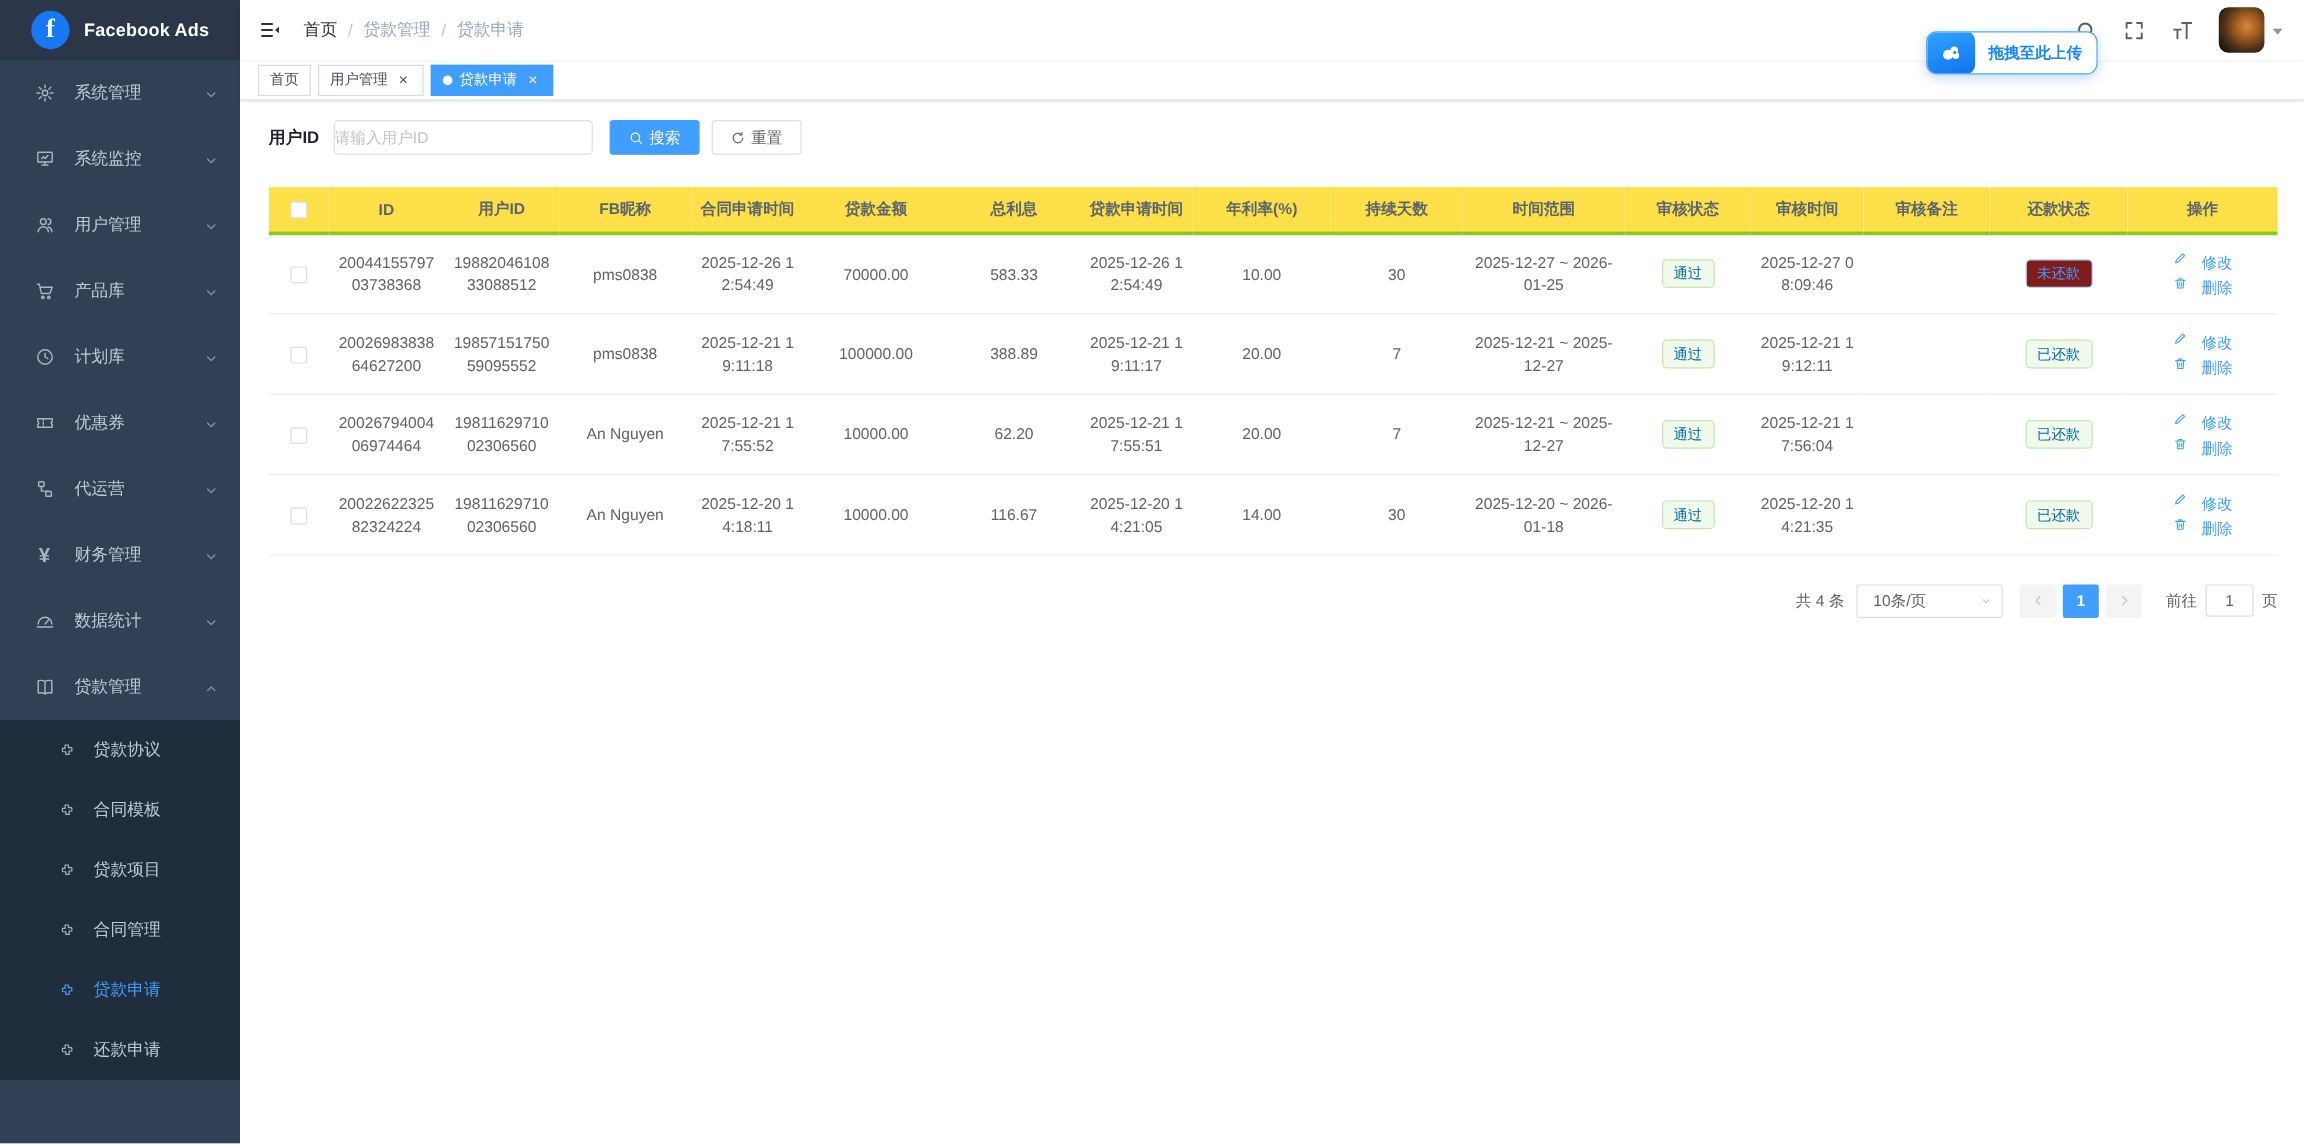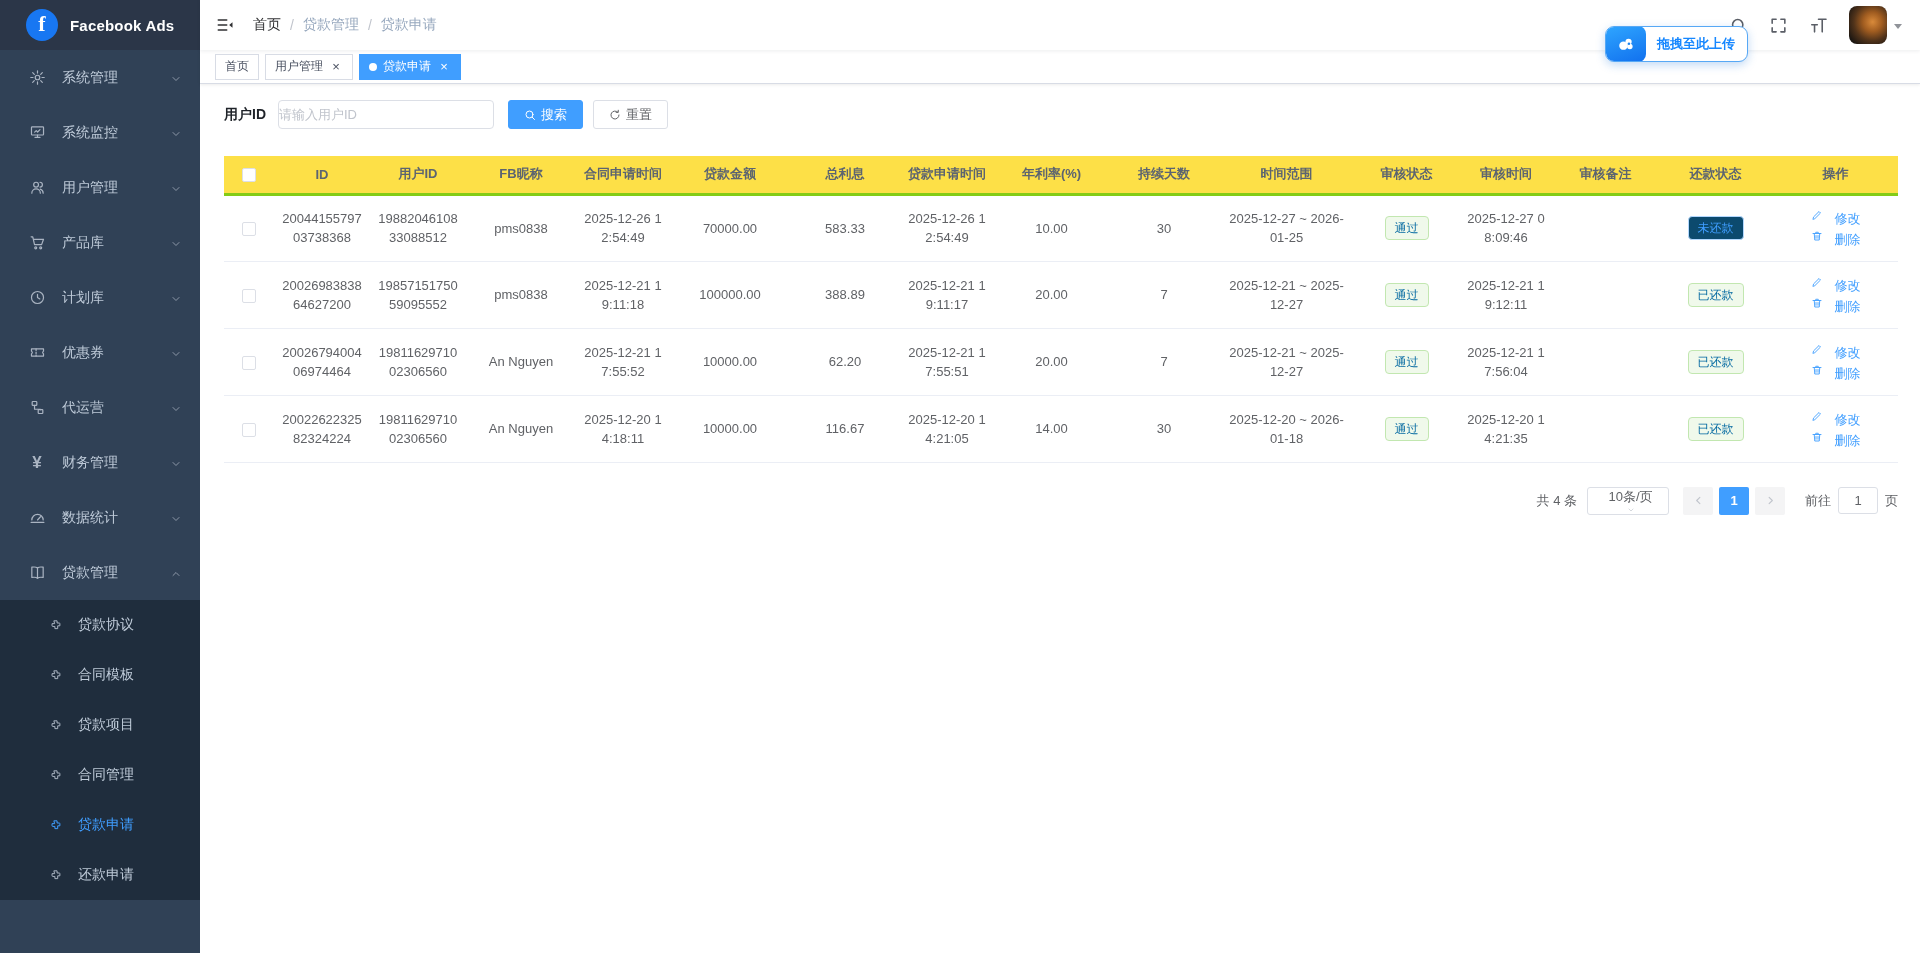--- a/index.html
+++ b/index.html
@@ -95,30 +95,30 @@
   thead th { background:#fde047; color:#5c6470; font-weight:bold; height:38px; padding:0 6px;
     text-align:center; border-bottom:3px solid #84cc16; white-space:nowrap; overflow:hidden; }
   tbody td { height:67px; border-bottom:1px solid #ebeef5; text-align:center; padding:8px 6px;
     color:#606266; line-height:19px; vertical-align:middle; }
   .brk { word-break:break-all; }
   .cb { display:inline-block; width:14px; height:14px; border:1px solid #dcdfe6; border-radius:2px;
     background:#fff; vertical-align:middle; cursor:pointer; }
   .badge { display:inline-block; padding:0 9px; height:24px; line-height:22px; font-size:12px;
     border-radius:4px; border:1px solid; white-space:nowrap; }
   .badge-green { color:#0369a1; background:#f0f9eb; border-color:#c2e7b0; }
-  .badge-blue  { color:#409eff; background:#0c4a6e; border-color:#b3d8ff; }
+  .badge-blue  { color:#409eff; background:#7f1d1d; border-color:#b3d8ff; }
   .op-link { color:#409eff; display:inline-flex; gap:12px; margin:0 5px;
     cursor:pointer; text-decoration:none; white-space:nowrap; }
   .op-link svg { width:12px; height:12px; fill:none; stroke:currentColor; stroke-width:1.8; }
 
   
   .pagination { display:flex; align-items:center; justify-content:flex-end; margin-top:24px;
     font-size:13px; color:#606266; padding-bottom:30px; gap:10px; }
-  .page-size { width:82px; height:28px; border:1px solid #dcdfe6; border-radius:3px; background:#fff;
-    display:flex; align-items:center; justify-content:space-between; padding:0 8px 0 13px; cursor:pointer;flex-direction:column; }
+  .page-size { width:122px; height:28px; border:1px solid #dcdfe6; border-radius:3px; background:#fff;
+    display:flex; align-items:center; justify-content:space-between; padding:0 8px 0 13px; cursor:pointer; }
   .page-size svg { width:10px; height:10px; fill:none; stroke:#c0c4cc; stroke-width:2; }
   .pager { display:flex; align-items:center; gap:6px; margin:0 4px; }
   .pager-btn { min-width:30px; height:28px; background:#f4f4f5; border-radius:2px; color:#c0c4cc;
     display:flex; align-items:center; justify-content:center; cursor:pointer; }
   .pager-btn svg { width:11px; height:11px; fill:none; stroke:currentColor; stroke-width:2.4; }
   .pager-current { min-width:30px; height:28px; background:#409eff; color:#fff; border-radius:2px;
     font-weight:bold; display:flex; align-items:center; justify-content:center; cursor:default; }
   .goto { display:flex; align-items:center; gap:7px; margin-left:6px; }
   .goto-input { width:40px; height:27px; border:1px solid #dcdfe6; border-radius:3px; text-align:center;
     font-size:13px; color:#606266; outline:none; font-family:inherit; }

